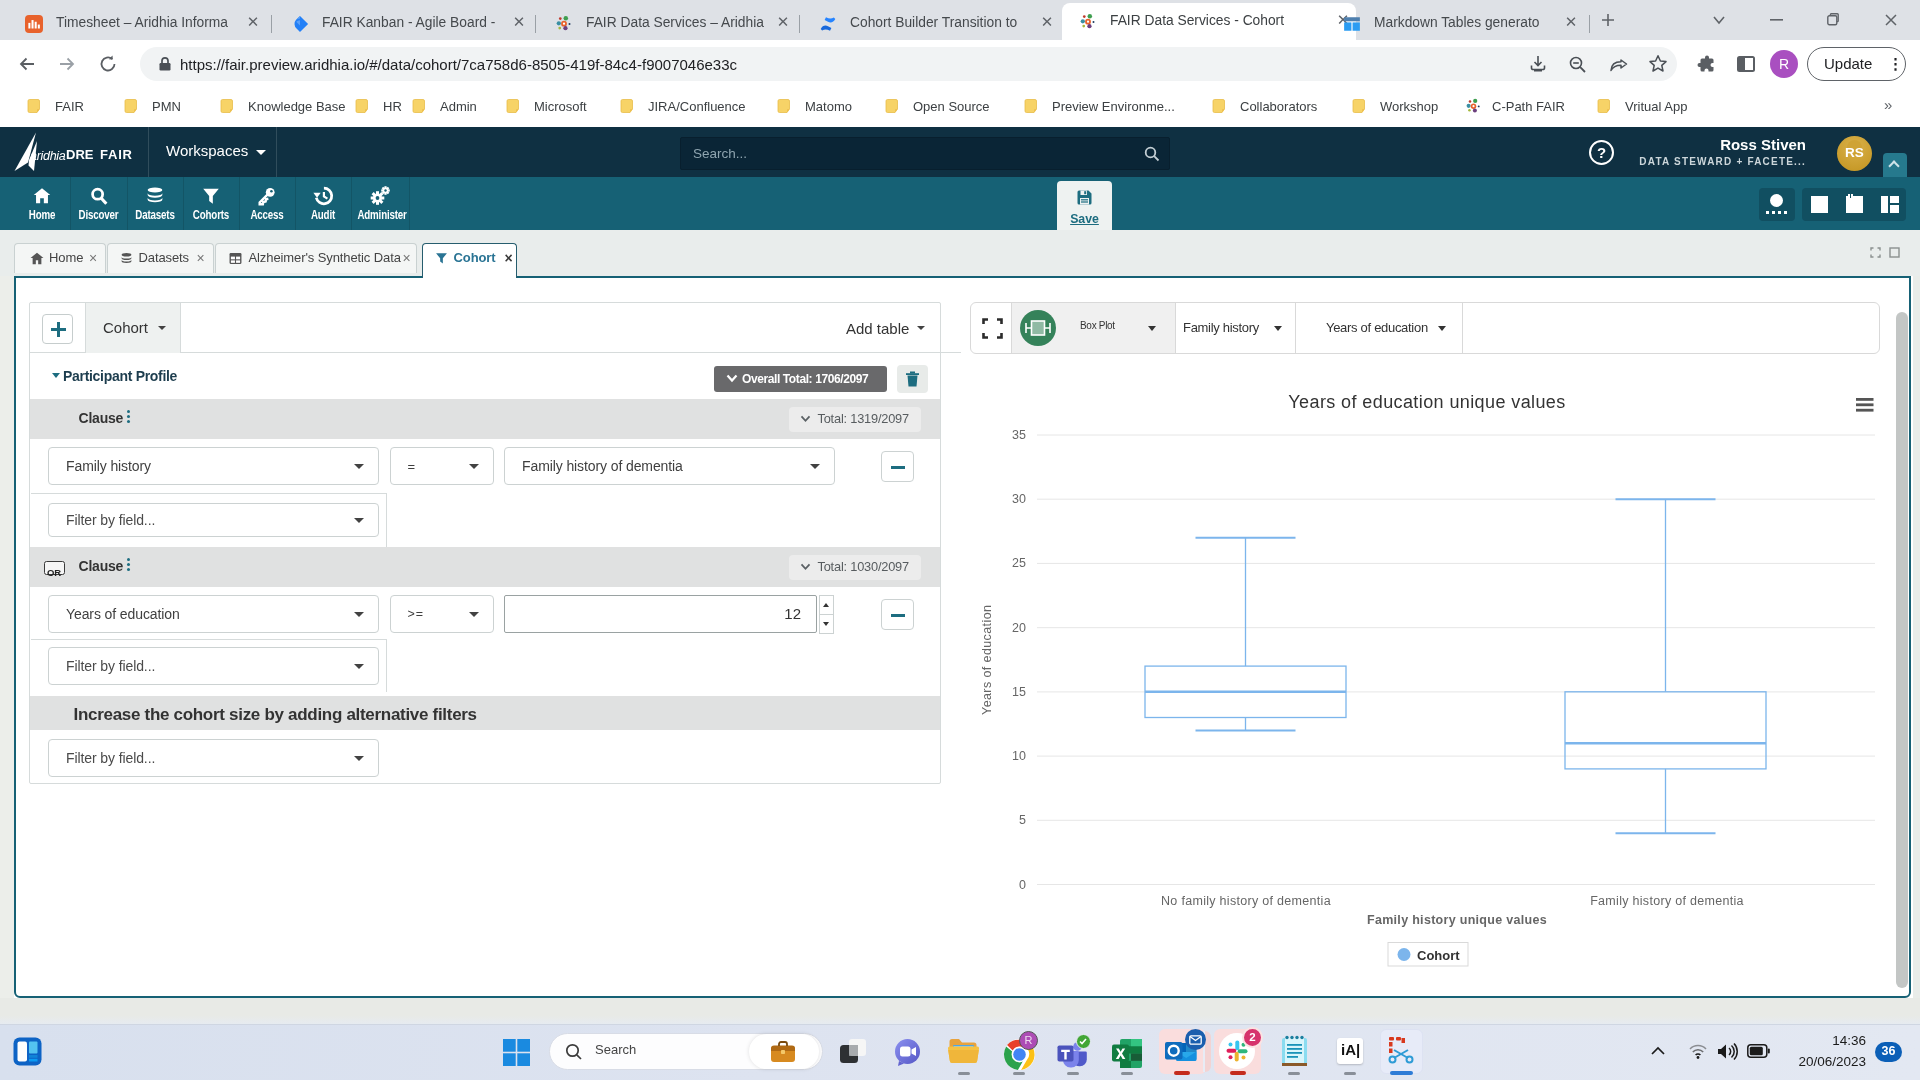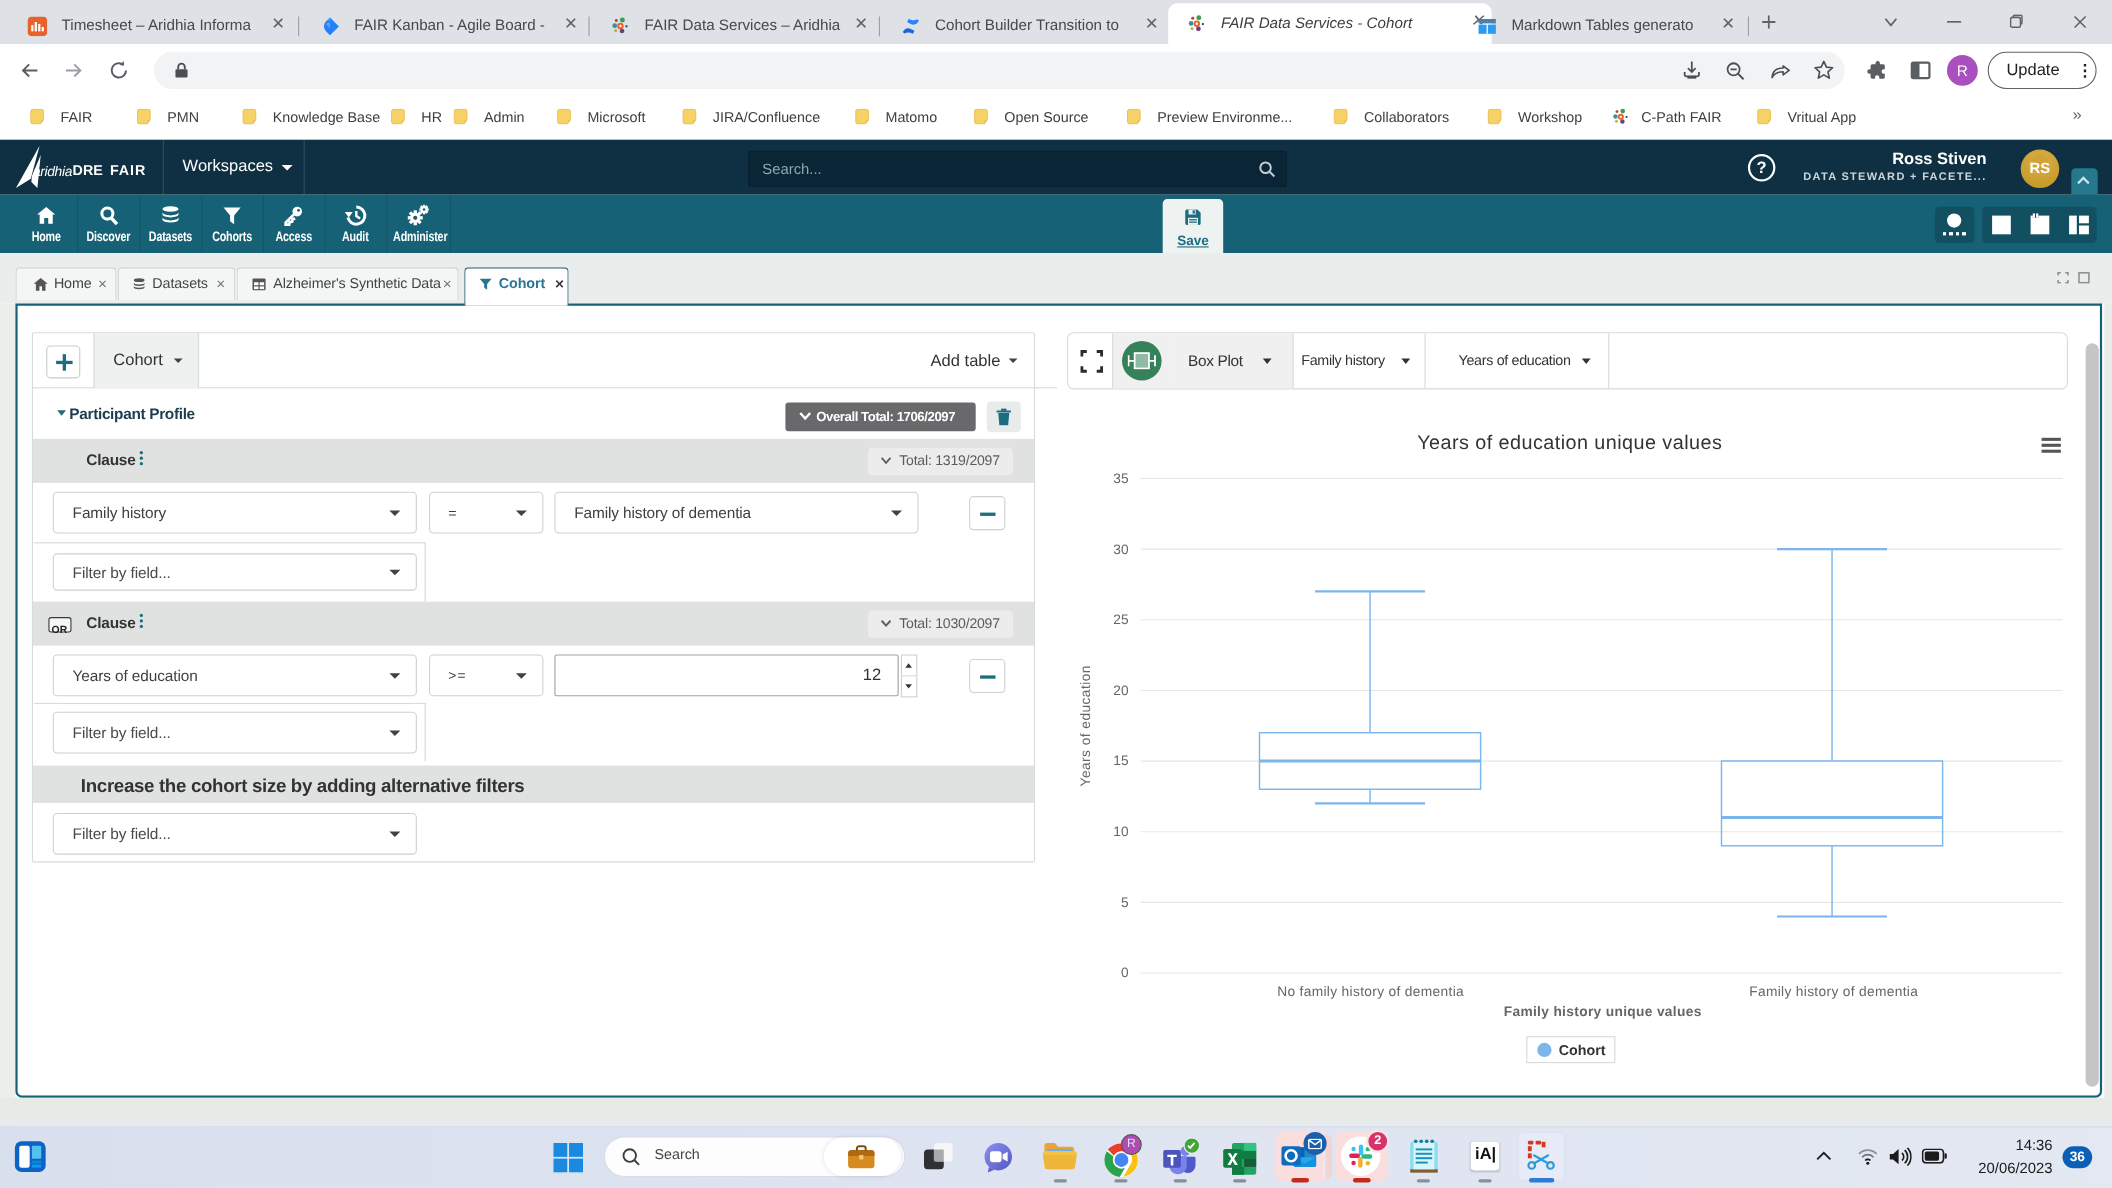--- a/index.html
+++ b/index.html
@@ -113,21 +113,21 @@
   </div>
   <div class="tsep" style="left:799px;"></div>
   <div class="btab" style="left:802px;width:258px;">
     <svg class="fav" viewBox="0 0 16 16">
           <path d="M1.5 12.5 C3 9.5 5.5 8.7 8 10 L11 11.5 L9.8 14 C7 12.6 5 12.5 2.8 13.8 Z" fill="#1868db"></path>
           <path d="M14.5 3.5 C13 6.5 10.5 7.3 8 6 L5 4.5 L6.2 2 C9 3.4 11 3.5 13.2 2.2 Z" fill="#2684ff"></path>
         </svg>
     <span class="ttl">Cohort Builder Transition to</span>
         <span class="cls">✕</span>
   </div>
-  <div class="btab active" style="left:1062px;width:294px;font-style:italic;">
+  <div class="btab active" style="left:1062px;width:294px;">
     <svg class="fav" viewBox="0 0 16 16">
           <circle cx="4.7" cy="3.2" r="1.2" fill="#c0392b"></circle>
           <circle cx="9.6" cy="2.8" r="2" fill="#3e9e4f"></circle>
           <circle cx="3.4" cy="7.4" r="1.9" fill="#3a8fa3"></circle>
           <circle cx="8" cy="7.7" r="2.6" fill="#e8622c"></circle>
           <circle cx="8" cy="7.7" r="1" fill="#fff"></circle>
           <circle cx="12.9" cy="7.9" r="0.9" fill="#1d3a5f"></circle>
           <circle cx="4.2" cy="11.6" r="1.2" fill="#a3b83a"></circle>
           <circle cx="9.3" cy="11.7" r="1.9" fill="#6c3f7d"></circle>
         </svg>
@@ -187,20 +187,21 @@
           <path d="M12.2 12.2 L17 17" stroke="#4a4f55" stroke-width="1.8"></path>
           <path d="M5.2 8 H10.8" stroke="#4a4f55" stroke-width="1.6"></path>
         </svg>
     <svg class="abs" style="left:1469px;top:8px;" width="20" height="18" viewBox="0 0 20 18">
           <path d="M12 5 L17.5 9 L12 13 V10.2 C6 10.2 3.5 12.5 2 15.5 C2.3 10 5 6.8 12 6.8 Z" stroke="#4a4f55" stroke-width="1.5" fill="none" stroke-linejoin="round"></path>
         </svg>
     <svg class="abs" style="left:1508px;top:7px;" width="20" height="20" viewBox="0 0 20 20">
           <path d="M10 1.8 L12.4 7 L18 7.6 L13.8 11.4 L15 17 L10 14.1 L5 17 L6.2 11.4 L2 7.6 L7.6 7 Z" stroke="#4a4f55" stroke-width="1.5" fill="none" stroke-linejoin="round"></path>
         </svg>
   </div>
+  <div id="urltxt">https://fair.preview.aridhia.io/#/data/cohort/7ca758d6-8505-419f-84c4-f9007046e33c</div>
   <svg class="abs" style="left:1697px;top:14px;" width="20" height="20" viewBox="0 0 20 20">
         <path d="M8 3.5 a2 2 0 0 1 4 0 v1 h3 a1.5 1.5 0 0 1 1.5 1.5 v3 h-1 a2 2 0 0 0 0 4 h1 v3 a1.5 1.5 0 0 1 -1.5 1.5 h-3.5 v-1 a2 2 0 0 0 -4 0 v1 H5 a1.5 1.5 0 0 1 -1.5 -1.5 V13 h-1 a2 2 0 0 1 0 -4 h1 V6 A1.5 1.5 0 0 1 5 4.5 h3 Z" fill="#5a5e63"></path>
       </svg>
   <svg class="abs" style="left:1736px;top:14px;" width="20" height="20" viewBox="0 0 20 20">
         <rect x="1" y="2" width="18" height="16" rx="2.5" fill="#5a5e63"></rect>
         <rect x="9" y="4" width="8" height="12" fill="#fff"></rect>
       </svg>
   <div class="abs" style="left:1770px;top:10px;width:28px;height:28px;border-radius:50%;background:#a94fc0;color:#fff;font-size:14px;text-align:center;line-height:28px;">R</div>
   <div class="abs" style="left:1807px;top:7px;width:99px;height:34px;border:1px solid #5f6368;border-radius:17px;background:#fff;">
     <span class="abs" style="left:16px;top:7px;font-size:15px;color:#202124;">Update</span>
@@ -560,21 +561,21 @@
       </svg>
   <div class="abs" style="left:40px;top:0;width:52px;height:50px;background:#f0f0f0;border-left:1px solid #d9d9d9;">
     <div class="abs" style="left:8px;top:7px;width:36px;height:36px;border-radius:50%;background:#35825a;">
       <svg class="abs" style="left:5px;top:10px;" width="26" height="16" viewBox="0 0 26 16">
             <path d="M1 3 V13 M1 8 H6 M25 3 V13 M25 8 H20" stroke="#fff" stroke-width="1.6" fill="none"></path>
             <rect x="6.5" y="1" width="13" height="14" fill="rgba(255,255,255,0.45)" stroke="#fff" stroke-width="1.6"></rect>
           </svg>
     </div>
   </div>
   <div class="abs" style="left:92px;top:0;width:113px;height:50px;background:#f0f0f0;border-right:1px solid #d9d9d9;">
-    <span class="abs" style="left:17px;top:17px;font-size:14px;color:#333;letter-spacing:-0.3px;">Box Plot</span>
+    <span class="abs" style="left:17px;top:17px;font-size:10px;color:#333;letter-spacing:-0.3px;">Box Plot</span>
     <div class="abs" style="left:85px;top:23px;width:0;height:0;border-left:4.5px solid transparent;border-right:4.5px solid transparent;border-top:5px solid #333;"></div>
   </div>
   <div class="abs" style="left:205px;top:0;width:120px;height:50px;border-right:1px solid #d9d9d9;">
     <span class="abs" style="left:7px;top:17px;font-size:13px;color:#333;letter-spacing:-0.3px;">Family history</span>
     <div class="abs" style="left:98px;top:23px;width:0;height:0;border-left:4.5px solid transparent;border-right:4.5px solid transparent;border-top:5px solid #333;"></div>
   </div>
   <div class="abs" style="left:325px;top:0;width:167px;height:50px;border-right:1px solid #d9d9d9;">
     <span class="abs" style="left:30px;top:17px;font-size:13px;color:#333;letter-spacing:-0.3px;">Years of education</span>
     <div class="abs" style="left:142px;top:23px;width:0;height:0;border-left:4.5px solid transparent;border-right:4.5px solid transparent;border-top:5px solid #333;"></div>
   </div>

